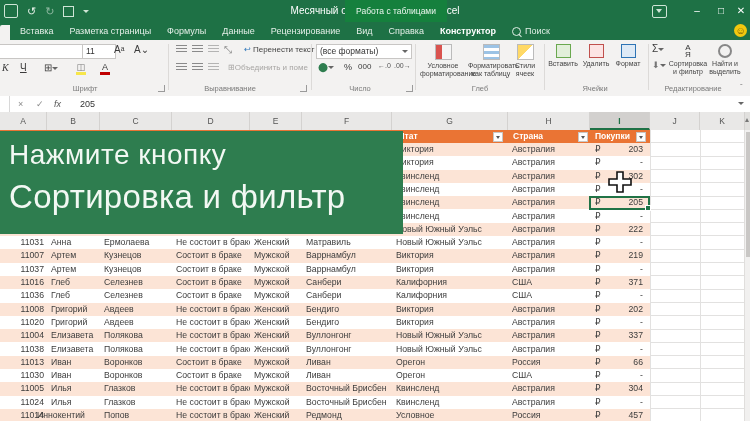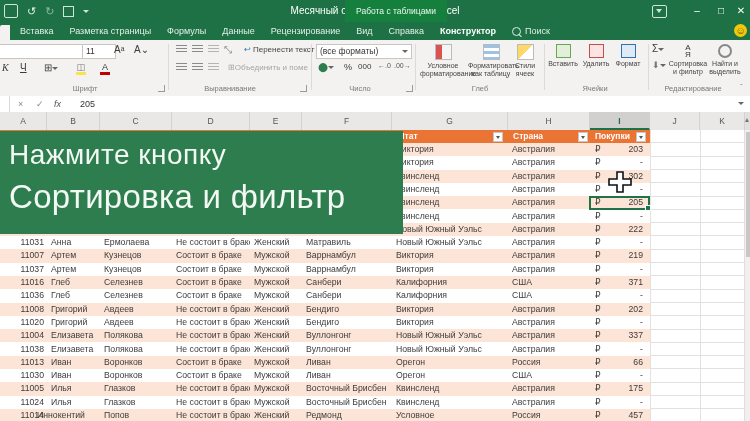--- a/index.html
+++ b/index.html
@@ -507,21 +507,21 @@
           <span class="c num" style="left: 0px; width: 47px;">11005</span>
           <span class="c " style="left: 47px; width: 53px;">Илья</span>
           <span class="c " style="left: 100px; width: 72px;">Глазков</span>
           <span class="c " style="left: 172px; width: 78px;">Не состоит в браке</span>
           <span class="c " style="left: 250px; width: 52px;">Мужской</span>
           <span class="c " style="left: 302px; width: 90px;">Восточный Брисбен</span>
           <span class="c " style="left: 392px; width: 116px;">Квинсленд</span>
           <span class="c " style="left: 508px; width: 82px;">Австралия</span>
           <span class="c amt" style="left: 590px; width: 60px;">
             <span class="rub">₽</span>
-            <span>175</span>
+            <span>304</span>
           </span>
         </div>
         <div class="r" style="top: 265.7px;">
           <span class="c num" style="left: 0px; width: 47px;">11024</span>
           <span class="c " style="left: 47px; width: 53px;">Илья</span>
           <span class="c " style="left: 100px; width: 72px;">Глазков</span>
           <span class="c " style="left: 172px; width: 78px;">Не состоит в браке</span>
           <span class="c " style="left: 250px; width: 52px;">Мужской</span>
           <span class="c " style="left: 302px; width: 90px;">Восточный Брисбен</span>
           <span class="c " style="left: 392px; width: 116px;">Квинсленд</span>

